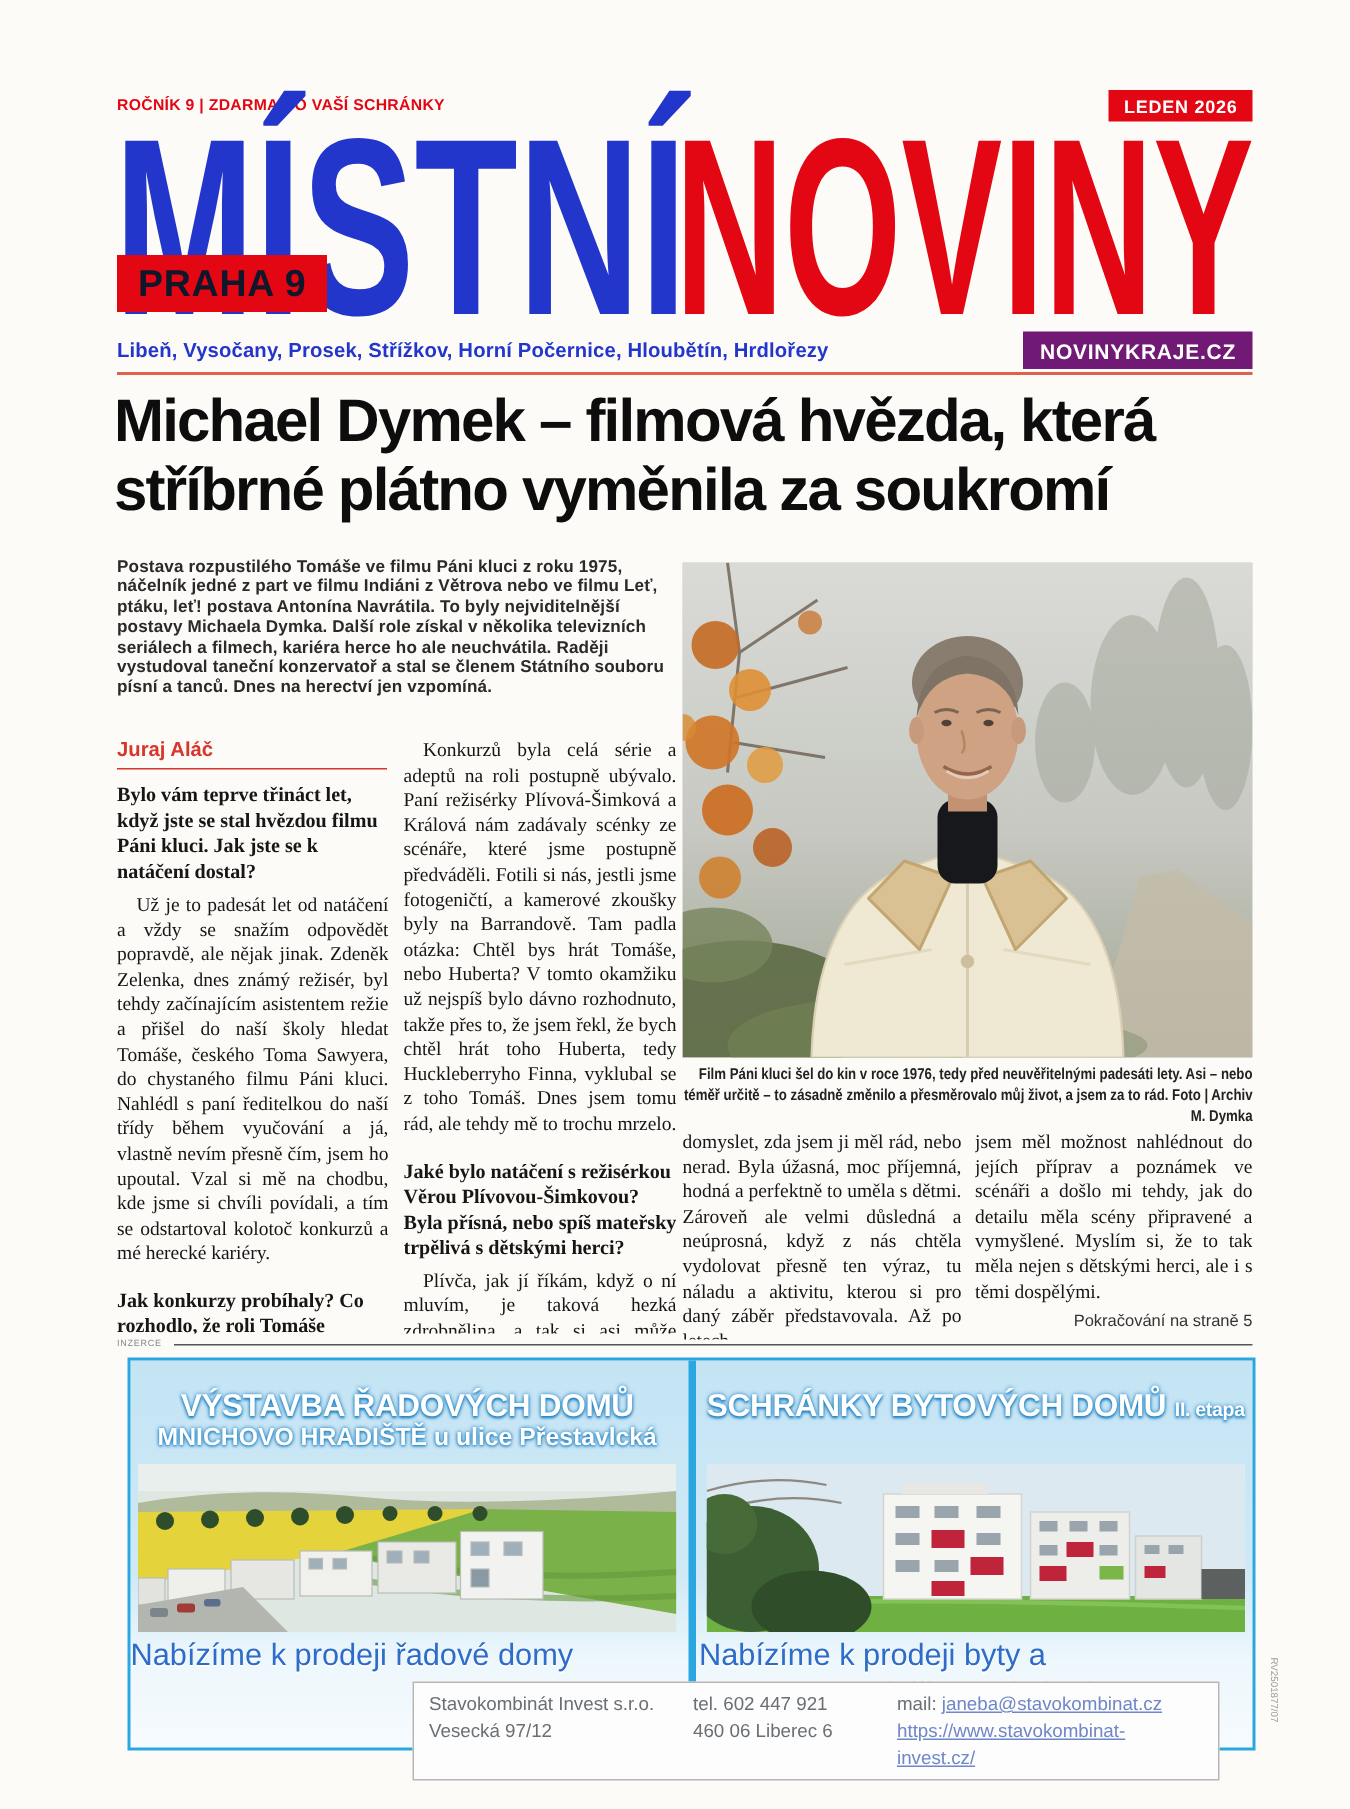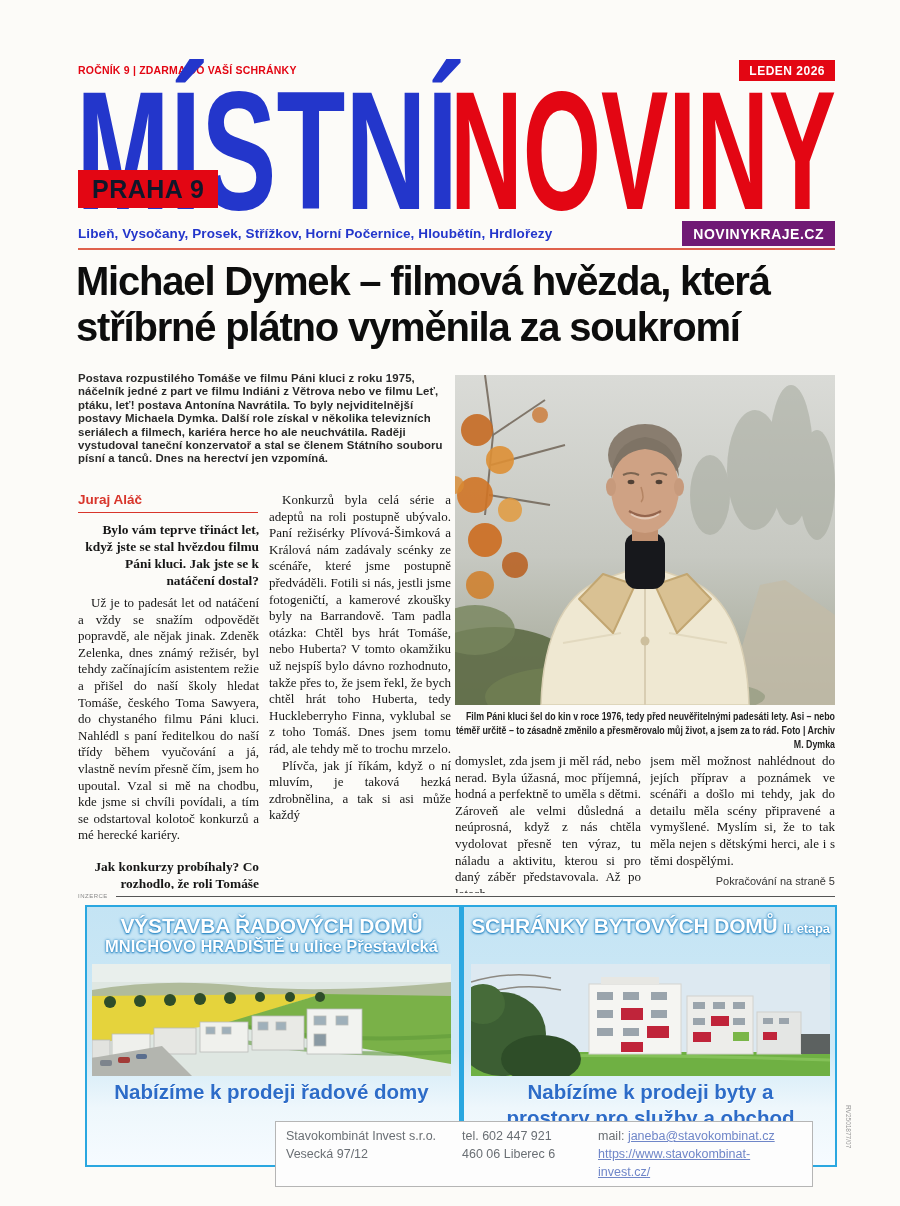--- a/index.html
+++ b/index.html
@@ -23,47 +23,47 @@
   .lead{position:absolute;left:78px;top:372px;width:374px;font-size:11.4px;line-height:13.4px;
      font-weight:bold;color:#2a2a2a;letter-spacing:.1px;}
   .byline{position:absolute;left:78px;top:492px;width:180px;color:#d8352b;font-size:13.5px;font-weight:bold;
      padding-bottom:5px;border-bottom:1.5px solid #d8352b;}
   .bodycol{position:absolute;top:521px;width:181px;font-family:"Liberation Serif",serif;font-size:13px;
      line-height:16.6px;text-align:justify;color:#161616;overflow:hidden;}
   #col1{left:78px;height:368px;}
   #col2{left:269px;top:492px;width:182px;height:397px;}
   #col3{left:455px;top:753px;width:186px;height:140px;}
   #col4{left:650px;top:753px;width:185px;height:140px;}
-  .q{font-weight:bold;font-size:13.4px;line-height:17px;margin:14px 0 6px;text-align:right;}
+  .q{font-weight:bold;font-size:13.4px;line-height:17px;margin:14px 0 6px;text-align:left;}
   .q:first-child{margin-top:0;}
   .a{text-indent:13px;}
   .a.cont{text-indent:0;}
   .continuation{font-family:"Liberation Sans",sans-serif;font-size:11px;color:#333;text-align:right;margin-top:4px;}
   
   .photo{position:absolute;left:455px;top:375px;width:380px;height:330px;overflow:hidden;background:#c9cbc5;}
   .caption-wrap{position:absolute;left:455px;top:709px;width:380px;}
   .caption{width:452px;margin-left:-72px;transform:scaleX(0.84);transform-origin:right top;
      font-size:10.5px;line-height:14px;font-weight:bold;color:#222;text-align:right;}
   
   .inzerce-row{position:absolute;left:78px;top:893px;right:65px;display:flex;align-items:center;}
   .inzerce-label{font-size:6px;color:#888;letter-spacing:.5px;margin-right:8px;}
   .inzerce-line{flex:1;border-top:1.3px solid #555;}
   .ad{position:absolute;left:85px;top:905px;width:748px;height:258px;border:2px solid #2aa7e0;
       background:linear-gradient(180deg,#c4e4f4 0%,#cfe9f6 55%,#eef7fc 78%,#f6fbff 100%);}
-  .ad-panel{position:absolute;top:0;bottom:0;width:369px;}
+  .ad-panel{position:absolute;top:12px;bottom:0;width:369px;}
   .ad-panel.left{left:0;}
   .ad-panel.right{right:0;}
   .ad-divider{position:absolute;left:372px;top:0;bottom:0;width:5px;background:#2aa7e0;}
   .ad-title{margin-top:7px;text-align:center;color:#fff;font-weight:bold;font-size:21px;line-height:23px;
      letter-spacing:-0.2px;text-shadow:0 1px 2px #1a7ec0,0 0 3px #1a7ec0;}
   .ad-title .suffix{font-size:13px;}
   .ad-subtitle{text-align:center;color:#fff;font-weight:bold;font-size:16.5px;line-height:19px;
      text-shadow:0 1px 2px #1a7ec0,0 0 3px #1a7ec0;}
   .ad-scene{position:absolute;left:5px;right:5px;top:57px;height:112px;overflow:hidden;}
-  .ad-offer{position:absolute;left:0;right:0;top:172px;text-align:center;color:#2d6cc8;font-weight:bold;
+  .ad-offer{position:absolute;left:0;right:0;top:172px;text-align:left;color:#2d6cc8;font-weight:normal;
      font-size:20.5px;line-height:26px;text-shadow:0 1px 0 #fff;}
   .ad-contact{position:absolute;left:188px;top:214px;width:516px;background:#fdfdfd;border:1px solid #b5b5b5;
      display:flex;gap:16px;padding:5px 10px;font-size:12.5px;line-height:18px;color:#6a6f74;z-index:4;}
   .ad-contact .c1{width:160px;}
   .ad-contact .c2{width:120px;}
   .ad-contact .c3{flex:1;}
   .ad-link{color:#6f86c8;text-decoration:underline;cursor:pointer;}
   .ad-logo{position:absolute;left:4px;top:186px;width:70px;height:70px;z-index:5;}
   .ad-code-holder{position:absolute;left:838px;top:1105px;width:12px;height:70px;}
   .ad-code-holder span{display:block;transform:rotate(90deg) translate(0,-2px);transform-origin:6px 6px;
@@ -98,20 +98,21 @@
   <div class="byline">Juraj Aláč</div>
 
   <div id="col1" class="bodycol">
     <p class="q" style="margin-top:0;">Bylo vám teprve třináct let, když jste se stal hvězdou filmu Páni kluci. Jak jste se k natáčení dostal?</p>
     <p class="a" style="margin:0;">Už je to padesát let od natáčení a vždy se snažím odpovědět popravdě, ale nějak jinak. Zdeněk Zelenka, dnes známý režisér, byl tehdy začínajícím asistentem režie a přišel do naší školy hledat Tomáše, českého Toma Sawyera, do chystaného filmu Páni kluci. Nahlédl s paní ředitelkou do naší třídy během vyučování a já, vlastně nevím přesně čím, jsem ho upoutal. Vzal si mě na chodbu, kde jsme si chvíli povídali, a tím se odstartoval kolotoč konkurzů a mé herecké kariéry.</p>
     <p class="q">Jak konkurzy probíhaly? Co rozhodlo, že roli Tomáše nakonec dostanete právě vy?</p>
   </div>
 
   <div id="col2" class="bodycol">
     <p class="a" style="margin:0;">Konkurzů byla celá série a adeptů na roli postupně ubývalo. Paní režisérky Plívová-Šimková a Králová nám zadávaly scénky ze scénáře, které jsme postupně předváděli. Fotili si nás, jestli jsme fotogeničtí, a kamerové zkoušky byly na Barrandově. Tam padla otázka: Chtěl bys hrát Tomáše, nebo Huberta? V tomto okamžiku už nejspíš bylo dávno rozhodnuto, takže přes to, že jsem řekl, že bych chtěl hrát toho Huberta, tedy Huckleberryho Finna, vyklubal se z toho Tomáš. Dnes jsem tomu rád, ale tehdy mě to trochu mrzelo.</p>
+    <p class="q">Jaké bylo natáčení s režisérkou Věrou Plívovou-Šimkovou? Byla přísná, nebo spíš mateřsky trpělivá s dětskými herci?</p>
     <p class="a" style="margin:0;">Plívča, jak jí říkám, když o ní mluvím, je taková hezká zdrobnělina, a tak si asi může každý</p>
   </div>
 
   <div class="photo">
     <svg width="380" height="330" viewBox="0 0 380 330">
       <defs>
         <linearGradient id="fog" x1="0" y1="0" x2="0" y2="1">
           <stop offset="0" stop-color="#dadbd7"></stop>
             <stop offset="0.55" stop-color="#c6c8c1"></stop>
           <stop offset="0.8" stop-color="#b2b5a8"></stop>

